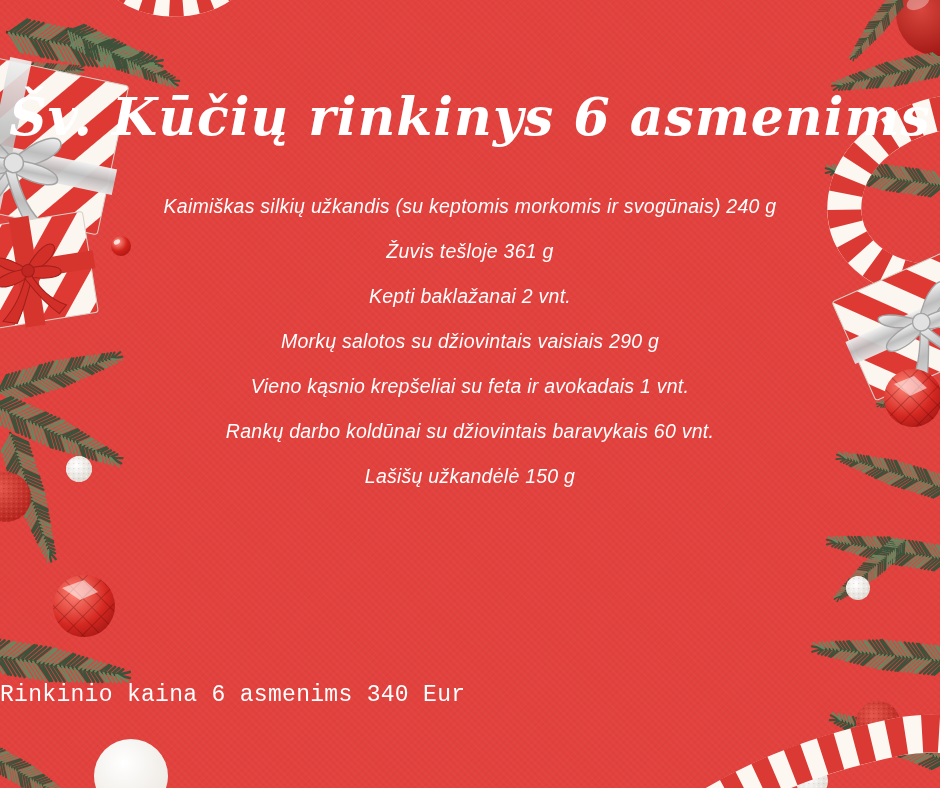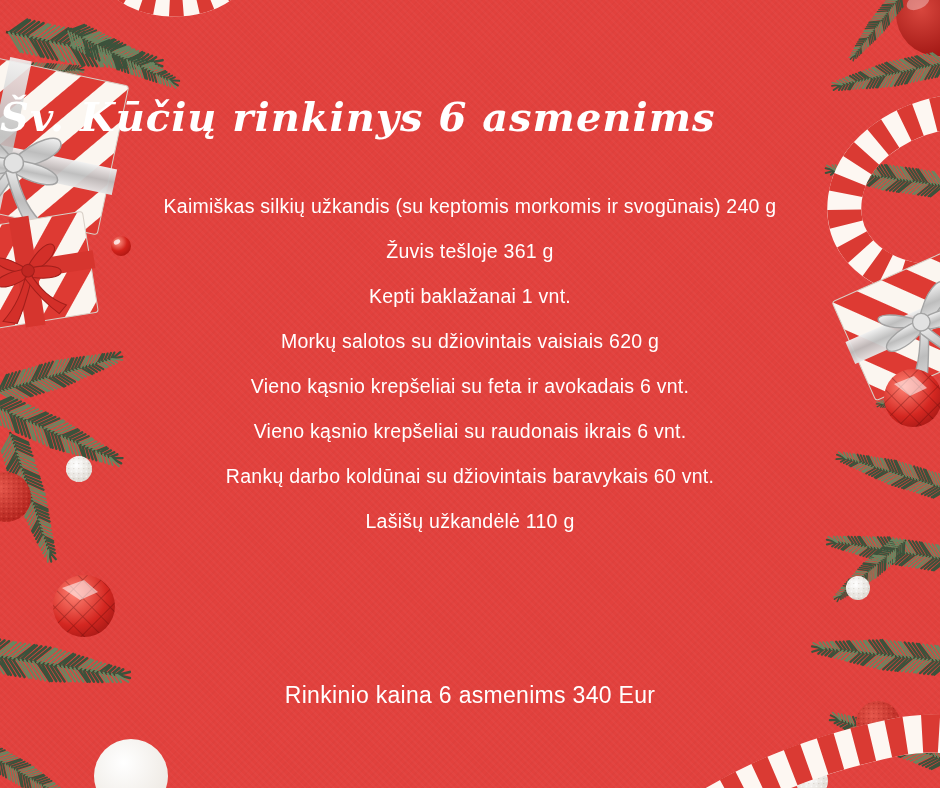--- a/index.html
+++ b/index.html
@@ -5,33 +5,33 @@
   html,body{margin:0;padding:0;}
   .poster{
     position:relative;width:940px;height:788px;overflow:hidden;
     background-color:#e2413d;
     background-image:
       repeating-linear-gradient(45deg, rgba(255,255,255,.025) 0 2px, transparent 2px 5px),
       repeating-linear-gradient(-45deg, rgba(0,0,0,.02) 0 2px, transparent 2px 5px);
   }
   .deco{position:absolute;inset:0;pointer-events:none;}
   .title{
-    position:absolute;top:92px;left:0;right:0;text-align:left;
+    position:absolute;top:92px;left:0;right:0;text-align:center;
     font-family:"DejaVu Serif",serif;font-style:italic;font-weight:600;
-    font-size:40px;line-height:50px;color:#ffffff;letter-spacing:1px;
-  }
-  .menu{position:absolute;top:184px;left:70px;right:70px;text-align:center;}
+    font-size:52px;line-height:50px;color:#ffffff;letter-spacing:1px;
+  }
+  .menu{position:absolute;top:184px;left:70px;right:70px;text-align:center;font-style:italic;}
   .menu-item{
     height:45px;line-height:45px;white-space:nowrap;
     font-family:"Liberation Sans",sans-serif;font-size:19.5px;font-weight:400;
     color:#ffffff;letter-spacing:.25px;
   }
   .price{
-    position:absolute;top:680px;left:0;right:0;text-align:center;
-    font-family:Liberation Sans, sans-serif;font-size:23px;font-weight:500;
+    position:absolute;top:680px;left:0;right:0;text-align:left;
+    font-family:Liberation Mono, monospace;font-size:23px;font-weight:500;
     line-height:30px;color:#ffffff;letter-spacing:.3px;
   }
 </style>
 </head>
 <body>
 
 <div class="poster">
 
   <svg class="deco" width="940" height="788" viewBox="0 0 940 788" aria-hidden="true">
     <defs>
@@ -223,22 +223,21 @@
       <path d="M700 814 C755 778 818 753 897 737 C928 731 952 733 974 741" stroke="#fdf7f2" stroke-width="38" fill="none" stroke-linecap="round"></path>
       <path d="M700 814 C755 778 818 753 897 737 C928 731 952 733 974 741" stroke="#da3a33" stroke-width="38" fill="none" stroke-dasharray="17 17"></path>
     </g>
   </svg>
 
   <div class="title">Šv. Kūčių rinkinys 6 asmenims</div>
 
   <div class="menu">
     <div class="menu-item">Kaimiškas silkių užkandis (su keptomis morkomis ir svogūnais) 240 g</div>
     <div class="menu-item">Žuvis tešloje 361 g</div>
-    <div class="menu-item">Kepti baklažanai 1 vnt.</div>
-    <div class="menu-item">Morkų salotos su džiovintais vaisiais 620 g</div>
-    <div class="menu-item">Vieno kąsnio krepšeliai su feta ir avokadais 6 vnt.</div>
-    <div class="menu-item">Vieno kąsnio krepšeliai su raudonais ikrais 6 vnt.</div>
+    <div class="menu-item">Kepti baklažanai 2 vnt.</div>
+    <div class="menu-item">Morkų salotos su džiovintais vaisiais 290 g</div>
+    <div class="menu-item">Vieno kąsnio krepšeliai su feta ir avokadais 1 vnt.</div>
     <div class="menu-item">Rankų darbo koldūnai su džiovintais baravykais 60 vnt.</div>
-    <div class="menu-item">Lašišų užkandėlė 110 g</div>
+    <div class="menu-item">Lašišų užkandėlė 150 g</div>
   </div>
 
   <div class="price">Rinkinio kaina 6 asmenims 340 Eur</div>
 </div>
 
 </body></html>

